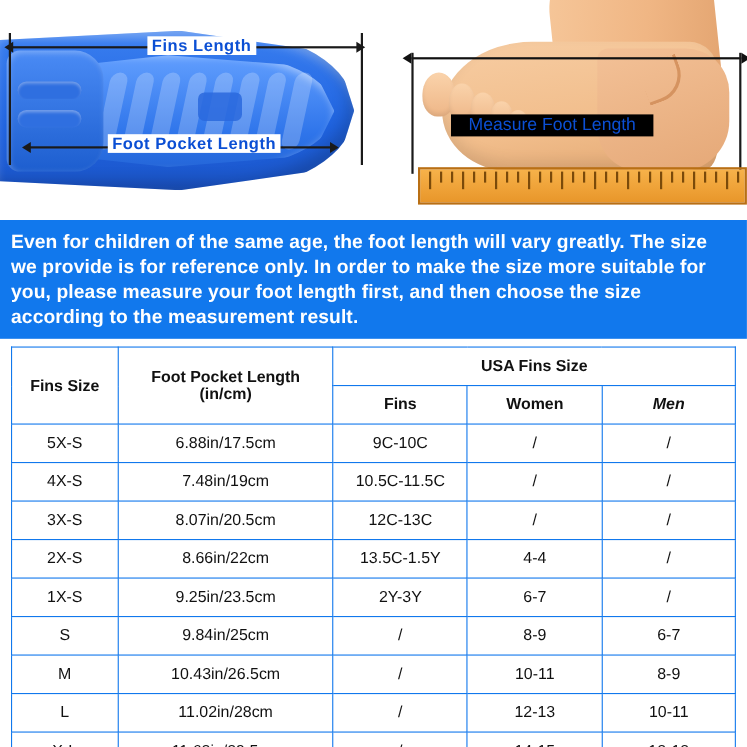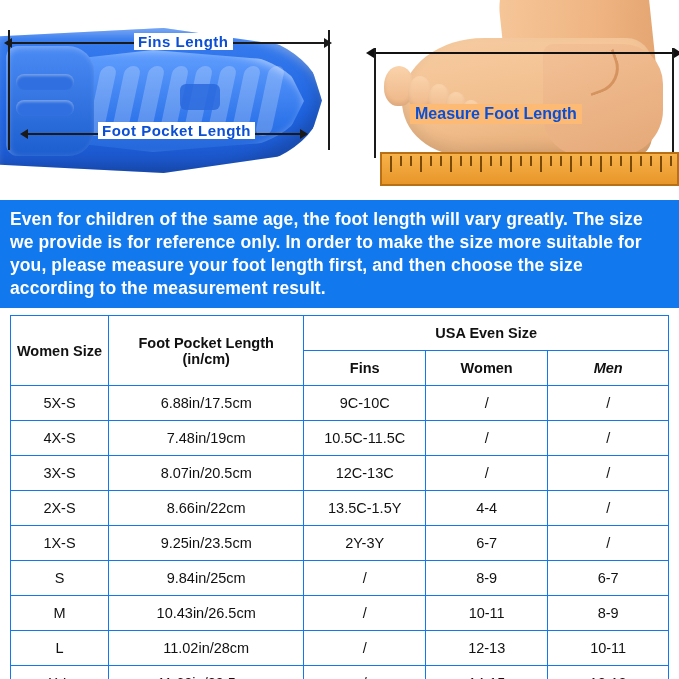--- a/index.html
+++ b/index.html
@@ -103,21 +103,21 @@
     background:linear-gradient(180deg,#f7b24a 0%,#e8962a 100%);
     border:2px solid #b96f14;
     box-sizing:border-box;
   }
   .ruler .tick{position:absolute;top:2px;width:1.5px;background:#7a4a0a;}
   .footline{position:absolute;left:24px;top:52px;width:300px;height:2px;background:#111;}
   .footline .a1{position:absolute;left:-8px;top:-4px;width:0;height:0;border-top:5px solid transparent;border-bottom:5px solid transparent;border-right:8px solid #111;}
   .footline .a2{position:absolute;right:-8px;top:-4px;width:0;height:0;border-top:5px solid transparent;border-bottom:5px solid transparent;border-left:8px solid #111;}
   .measure-label{
     position:absolute;left:60px;top:104px;
-    font-weight:bold;color:#0b4fd4;font-size:16px;background:#fdba74;padding:1px 5px;
+    font-weight:normal;color:#0b4fd4;font-size:16px;background:#000000;padding:1px 16px;
   }
 
   
   .note{
     position:absolute;left:0;top:200px;width:679px;height:108px;
     background:#1178ed;
     color:#ffffff;
     font-weight:bold;
     font-size:17.5px;
     line-height:23px;
@@ -234,26 +234,26 @@
       </div>
     </div>
   </div>
 
   <div class="note">Even for children of the same age, the foot length will vary greatly. The size we provide is for reference only. In order to make the size more suitable for you, please measure your foot length first, and then choose the size according to the measurement result.</div>
 
   <div class="table-wrap">
     <table>
       <thead>
         <tr>
-          <th class="col-fins" rowspan="2">Women Size</th>
+          <th class="col-fins" rowspan="2">Fins Size</th>
           <th class="col-pocket" rowspan="2">
             <div>Foot Pocket Length</div>
             <div>(in/cm)</div>
           </th>
-          <th colspan="3">USA Even Size</th>
+          <th colspan="3">USA Fins Size</th>
         </tr>
         <tr>
           <th class="col-kids">Fins</th>
           <th class="col-women">Women</th>
           <th class="col-men">Men</th>
         </tr>
       </thead>
       <tbody>
         <tr>
           <td>5X-S</td>

